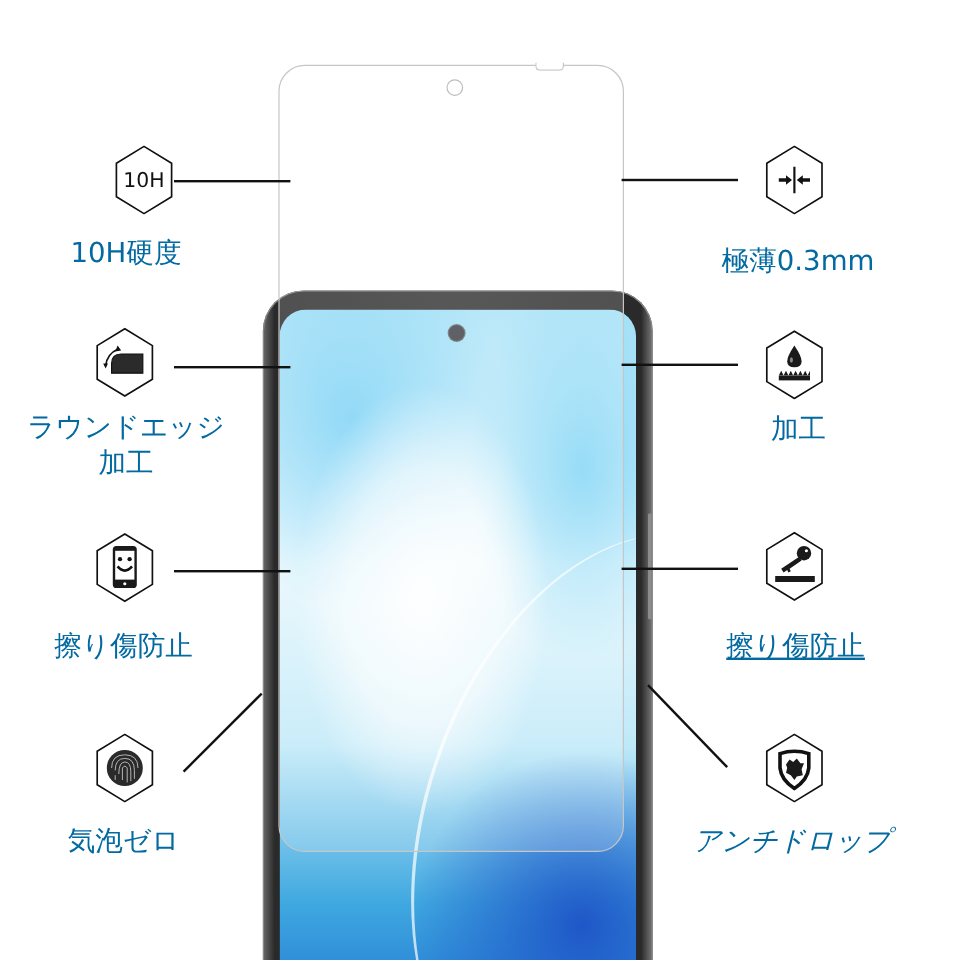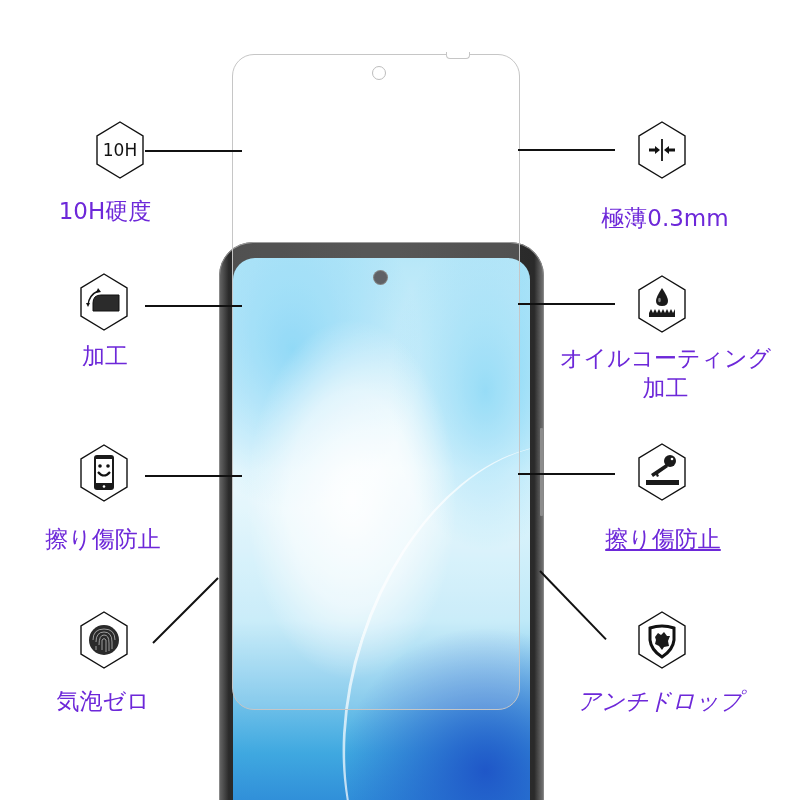--- a/index.html
+++ b/index.html
@@ -60,21 +60,21 @@
       background: #fff;
     }
 
     
     .icon {
       position: absolute; width: 50px; height: 58px;
     }
     .icon svg { width: 50px; height: 58px; display: block; }
     .label {
       position: absolute; font-size: 23px; line-height: 30px;
-      text-align: center; white-space: nowrap; color: #6d28d9;
+      text-align: center; white-space: nowrap; color: #0369a1;
     }
     .hline { position: absolute; height: 2px; background: #111; }
     .dline { position: absolute; height: 2px; background: #111; transform-origin: 0 50%; }
     .hex-text {
       font-family: "DejaVu Sans", sans-serif; font-size: 17px;
     }
   </style>
 </head>
 <body>
 
@@ -105,20 +105,21 @@
   <svg viewBox="0 0 50 58">
     <polygon points="25,1 48,15 48,43 25,57 2,43 2,15" fill="#fff" stroke="#111" stroke-width="1.4"></polygon>
     <path d="M14,38 L14,30 Q14,22 22,22 L40,22 L40,38 Z" fill="#2b2b2b" stroke="#111" stroke-width="1"></path>
     <path d="M9,32 Q10,22 19,18" fill="none" stroke="#111" stroke-width="1.4"></path>
     <polygon points="19,15 22,19 17,20" fill="#111"></polygon>
     <polygon points="7,30 11,30 9,34" fill="#111"></polygon>
   </svg>
 </div>
 <div class="hline" style="left:145px;top:305px;width:97px;"></div>
 <div class="label" style="left:5px;top:341px;width:200px;">
+  <div>ラウンドエッジ</div>
   <div>加工</div>
 </div>
 
 <div class="icon" style="left:79px;top:444px;">
   <svg viewBox="0 0 50 58">
     <polygon points="25,1 48,15 48,43 25,57 2,43 2,15" fill="#fff" stroke="#111" stroke-width="1.4"></polygon>
     <rect x="15" y="11" width="20" height="35" rx="3" fill="#1a1a1a"></rect>
     <rect x="17" y="15" width="16" height="24" fill="#fff"></rect>
     <circle cx="21" cy="22" r="1.8" fill="#111"></circle>
     <circle cx="29" cy="22" r="1.8" fill="#111"></circle>
@@ -168,21 +169,20 @@
   <svg viewBox="0 0 50 58">
     <polygon points="25,1 48,15 48,43 25,57 2,43 2,15" fill="#fff" stroke="#111" stroke-width="1.4"></polygon>
     <path d="M25,13 Q19,22 19,26 Q19,31 25,31 Q31,31 31,26 Q31,22 25,13 Z" fill="#1a1a1a"></path>
     <ellipse cx="22.5" cy="25" rx="1.3" ry="2.2" fill="#888"></ellipse>
     <rect x="12" y="38" width="26" height="4" fill="#1a1a1a"></rect>
     <path d="M12,38 L14,34 L16,38 L18,34 L20,38 L22,34 L24,38 L26,34 L28,38 L30,34 L32,38 L34,34 L36,38 L38,34 L38,38 Z" fill="#1a1a1a"></path>
   </svg>
 </div>
 <div class="hline" style="left:518px;top:303px;width:97px;"></div>
 <div class="label" style="left:543px;top:343px;width:245px;">
-  <div>オイルコーティング</div>
   <div>加工</div>
 </div>
 
 <div class="icon" style="left:637px;top:443px;">
   <svg viewBox="0 0 50 58">
     <polygon points="25,1 48,15 48,43 25,57 2,43 2,15" fill="#fff" stroke="#111" stroke-width="1.4"></polygon>
     <circle cx="33" cy="18" r="6" fill="#1a1a1a"></circle>
     <circle cx="35" cy="16" r="1.3" fill="#fff"></circle>
     <path d="M29,21 L14,31 L16,34 L19,32 L20,34 L22,33 L21,31 L31,24 Z" fill="#1a1a1a"></path>
     <rect x="9" y="37" width="33" height="5" fill="#1a1a1a"></rect>

